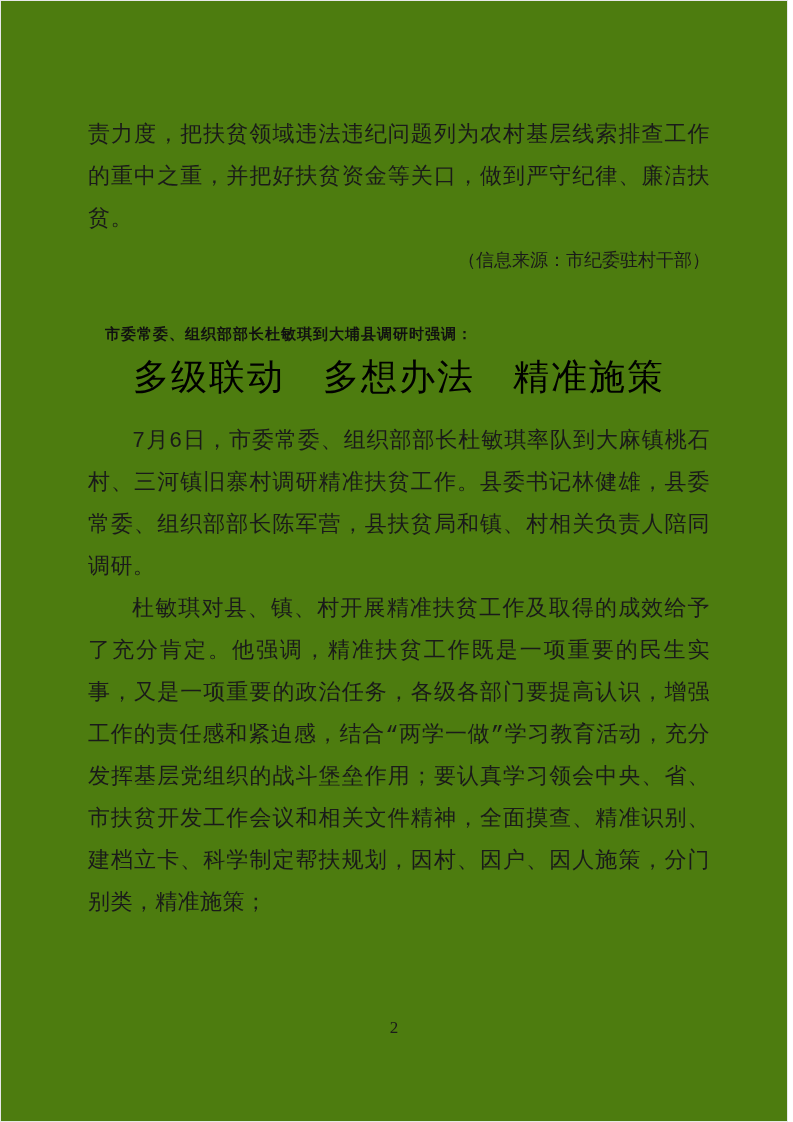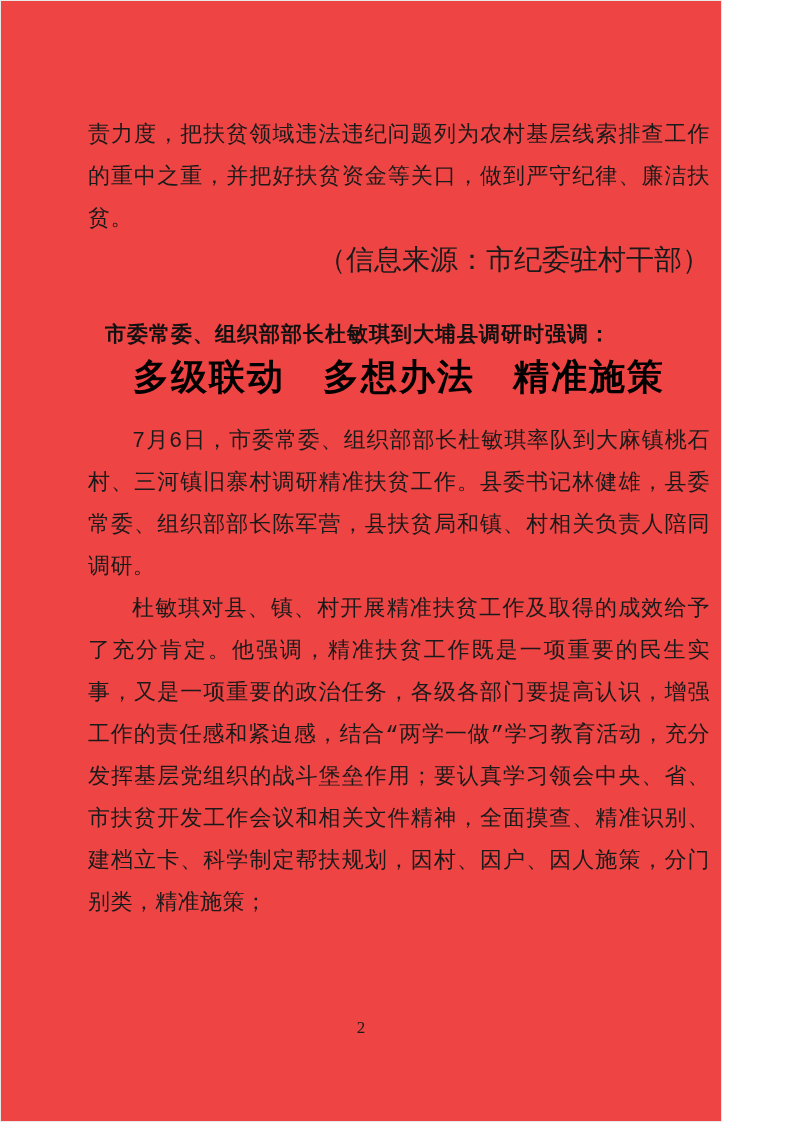--- a/index.html
+++ b/index.html
@@ -2,23 +2,23 @@
 <html><head>
 <meta charset="utf-8">
 <style>
   html, body {
     margin: 0;
     padding: 0;
     background: #ffffff;
   }
   .page {
     position: relative;
-    width: 722px;
+    width: 788px;
     height: 1122px;
-    background: #ef4444;
+    background: #4d7c0f;
     box-sizing: border-box;
     border: 1px solid #e8e8e8;
     overflow: hidden;
     font-family: "Liberation Serif", "DejaVu Serif", serif;
     color: #1a1a1a;
   }
   .content {
     position: absolute;
     left: 87px;
     top: 112px;
@@ -32,38 +32,38 @@
     text-justify: inter-character;
     letter-spacing: 0.4px;
     color: #1a1a1a;
   }
   .body.indent {
     text-indent: 2em;
     font-family: Liberation Mono, monospace;
   }
   .source {
     margin: 0;
-    font-size: 28px;
+    font-size: 18px;
     line-height: 42px;
     text-align: right;
     color: #1a1a1a;
   }
   .kicker {
     margin: 38px 0 0 17px;
-    font-size: 21px;
+    font-size: 15px;
     line-height: 30px;
     font-weight: bold;
     letter-spacing: 1px;
     color: #111111;
   }
   .headline {
     margin: 6px 0 0 0;
     font-size: 36px;
     line-height: 44px;
-    font-weight: bold;
+    font-weight: normal;
     text-align: center;
     letter-spacing: 2px;
     color: #000000;
   }
   .article-body {
     margin-top: 22px;
   }
   .page-number {
     position: absolute;
     left: 0;

